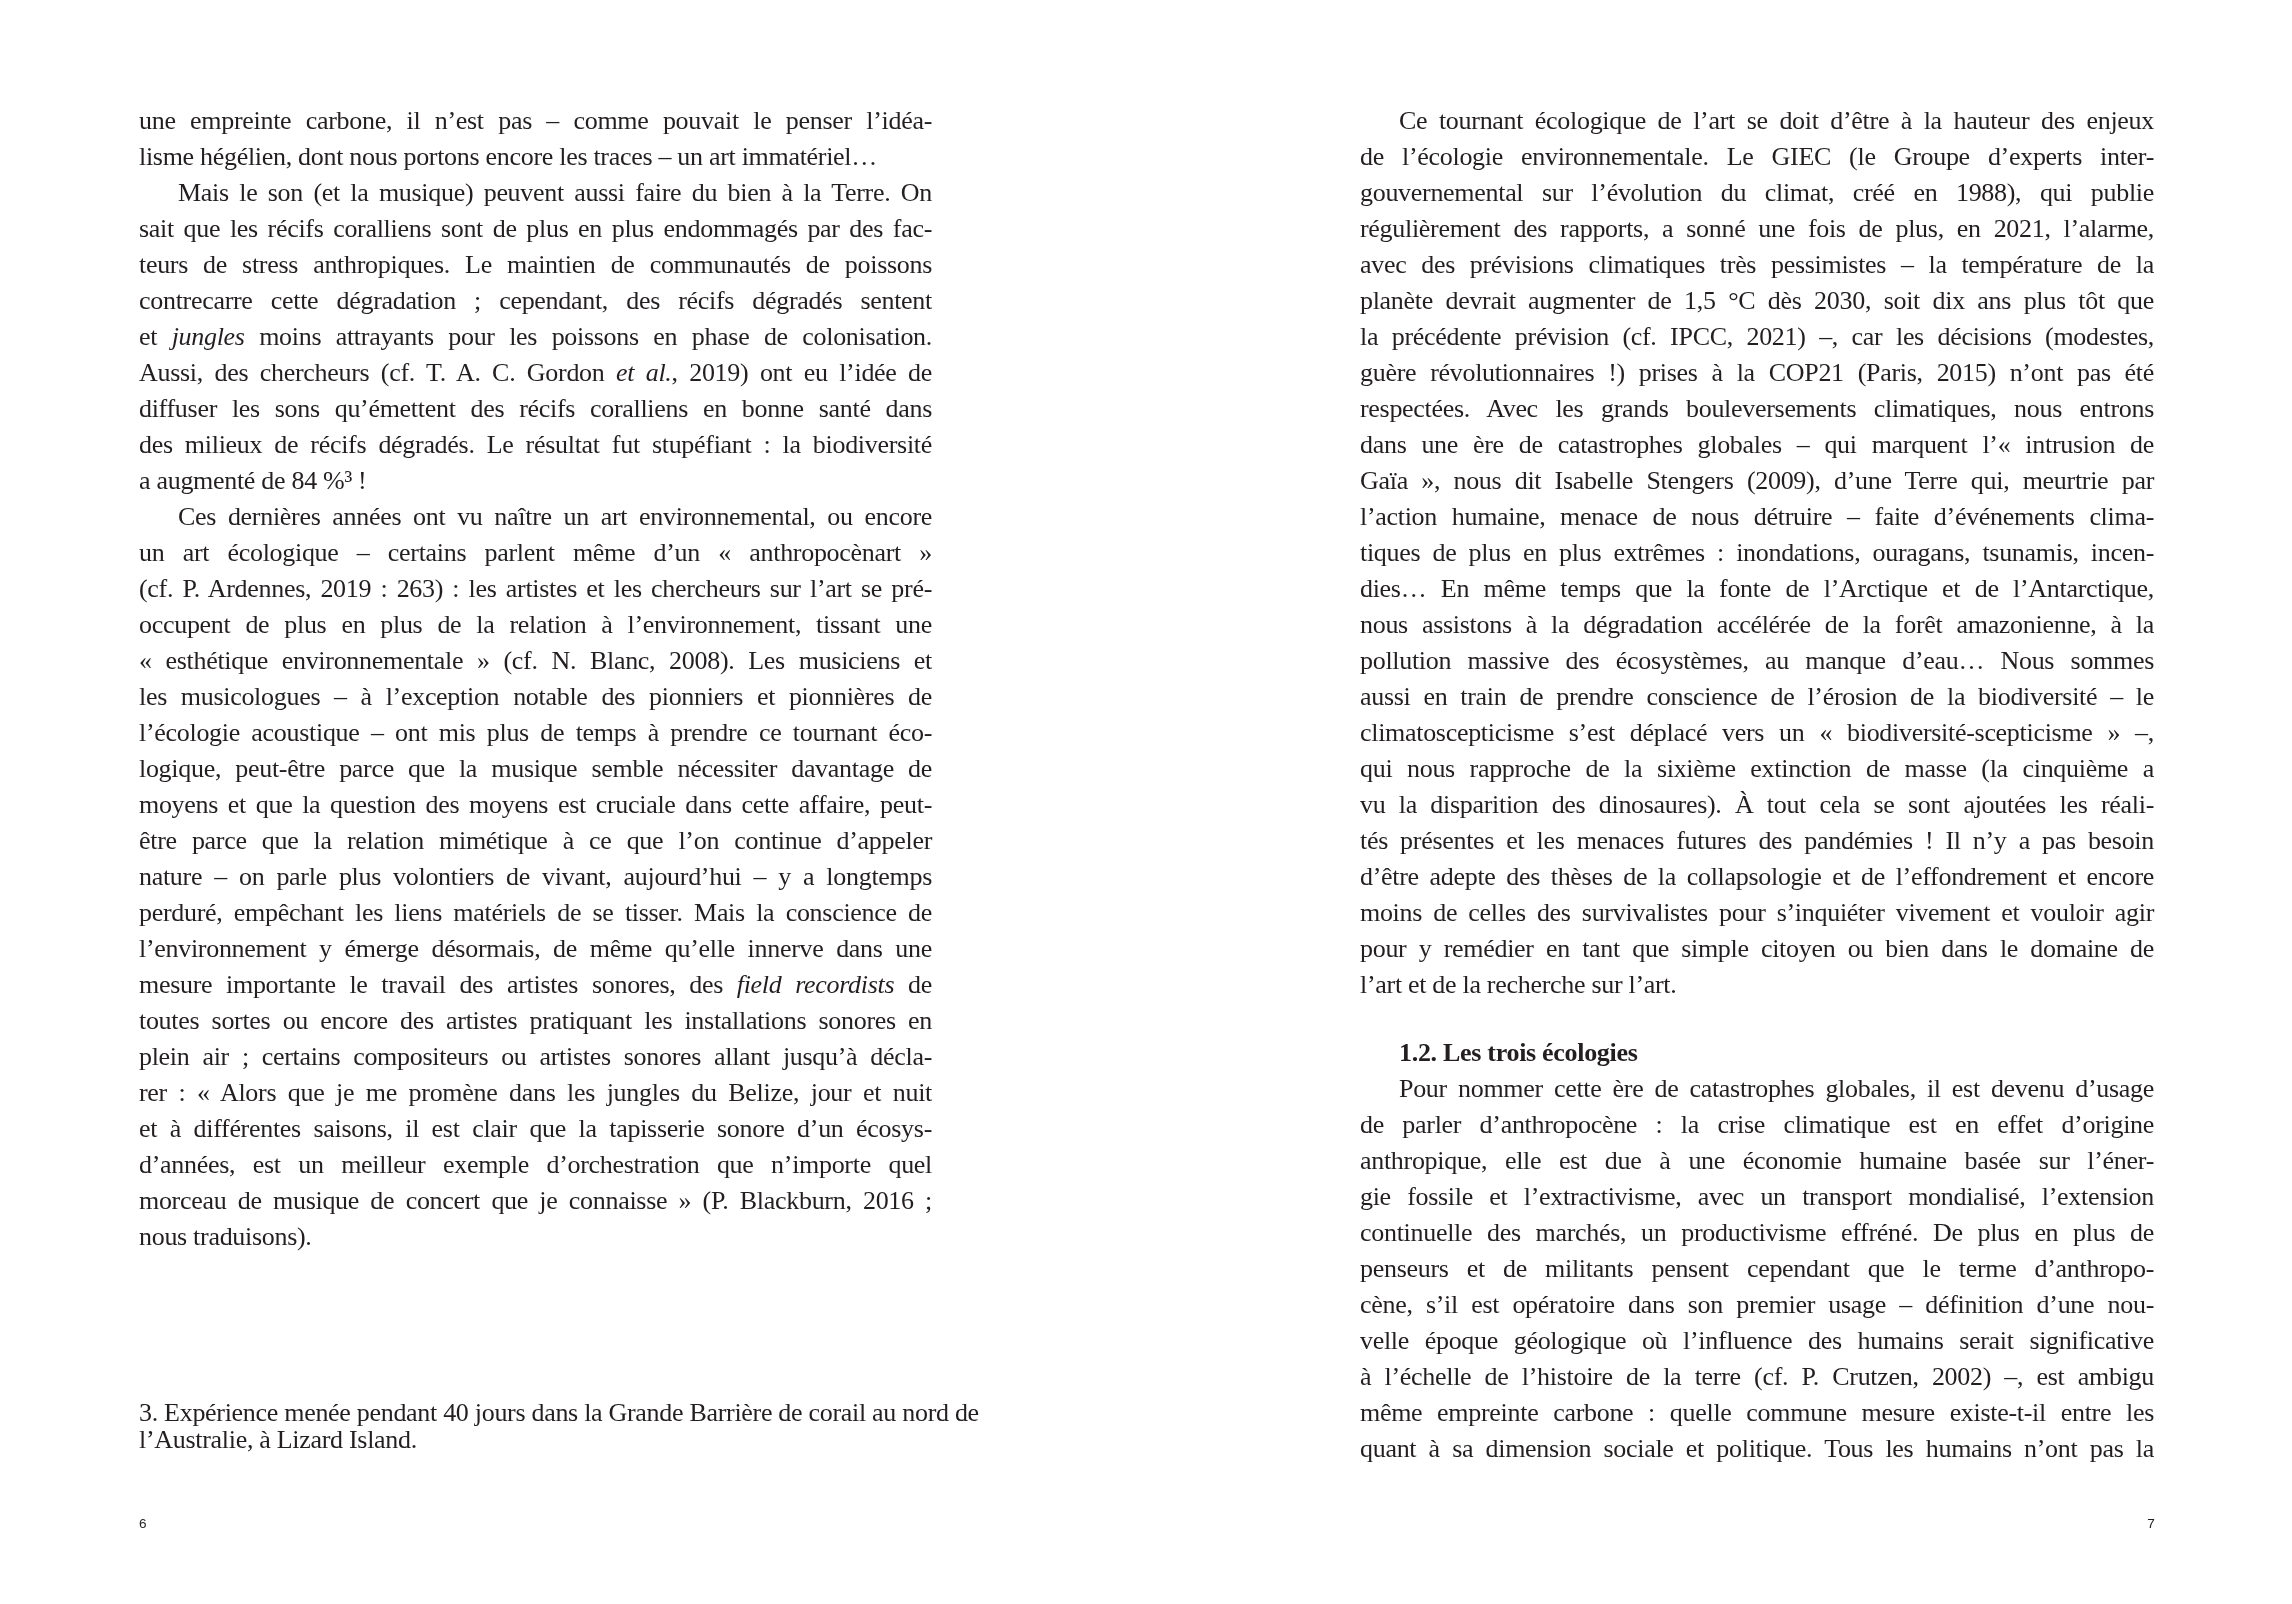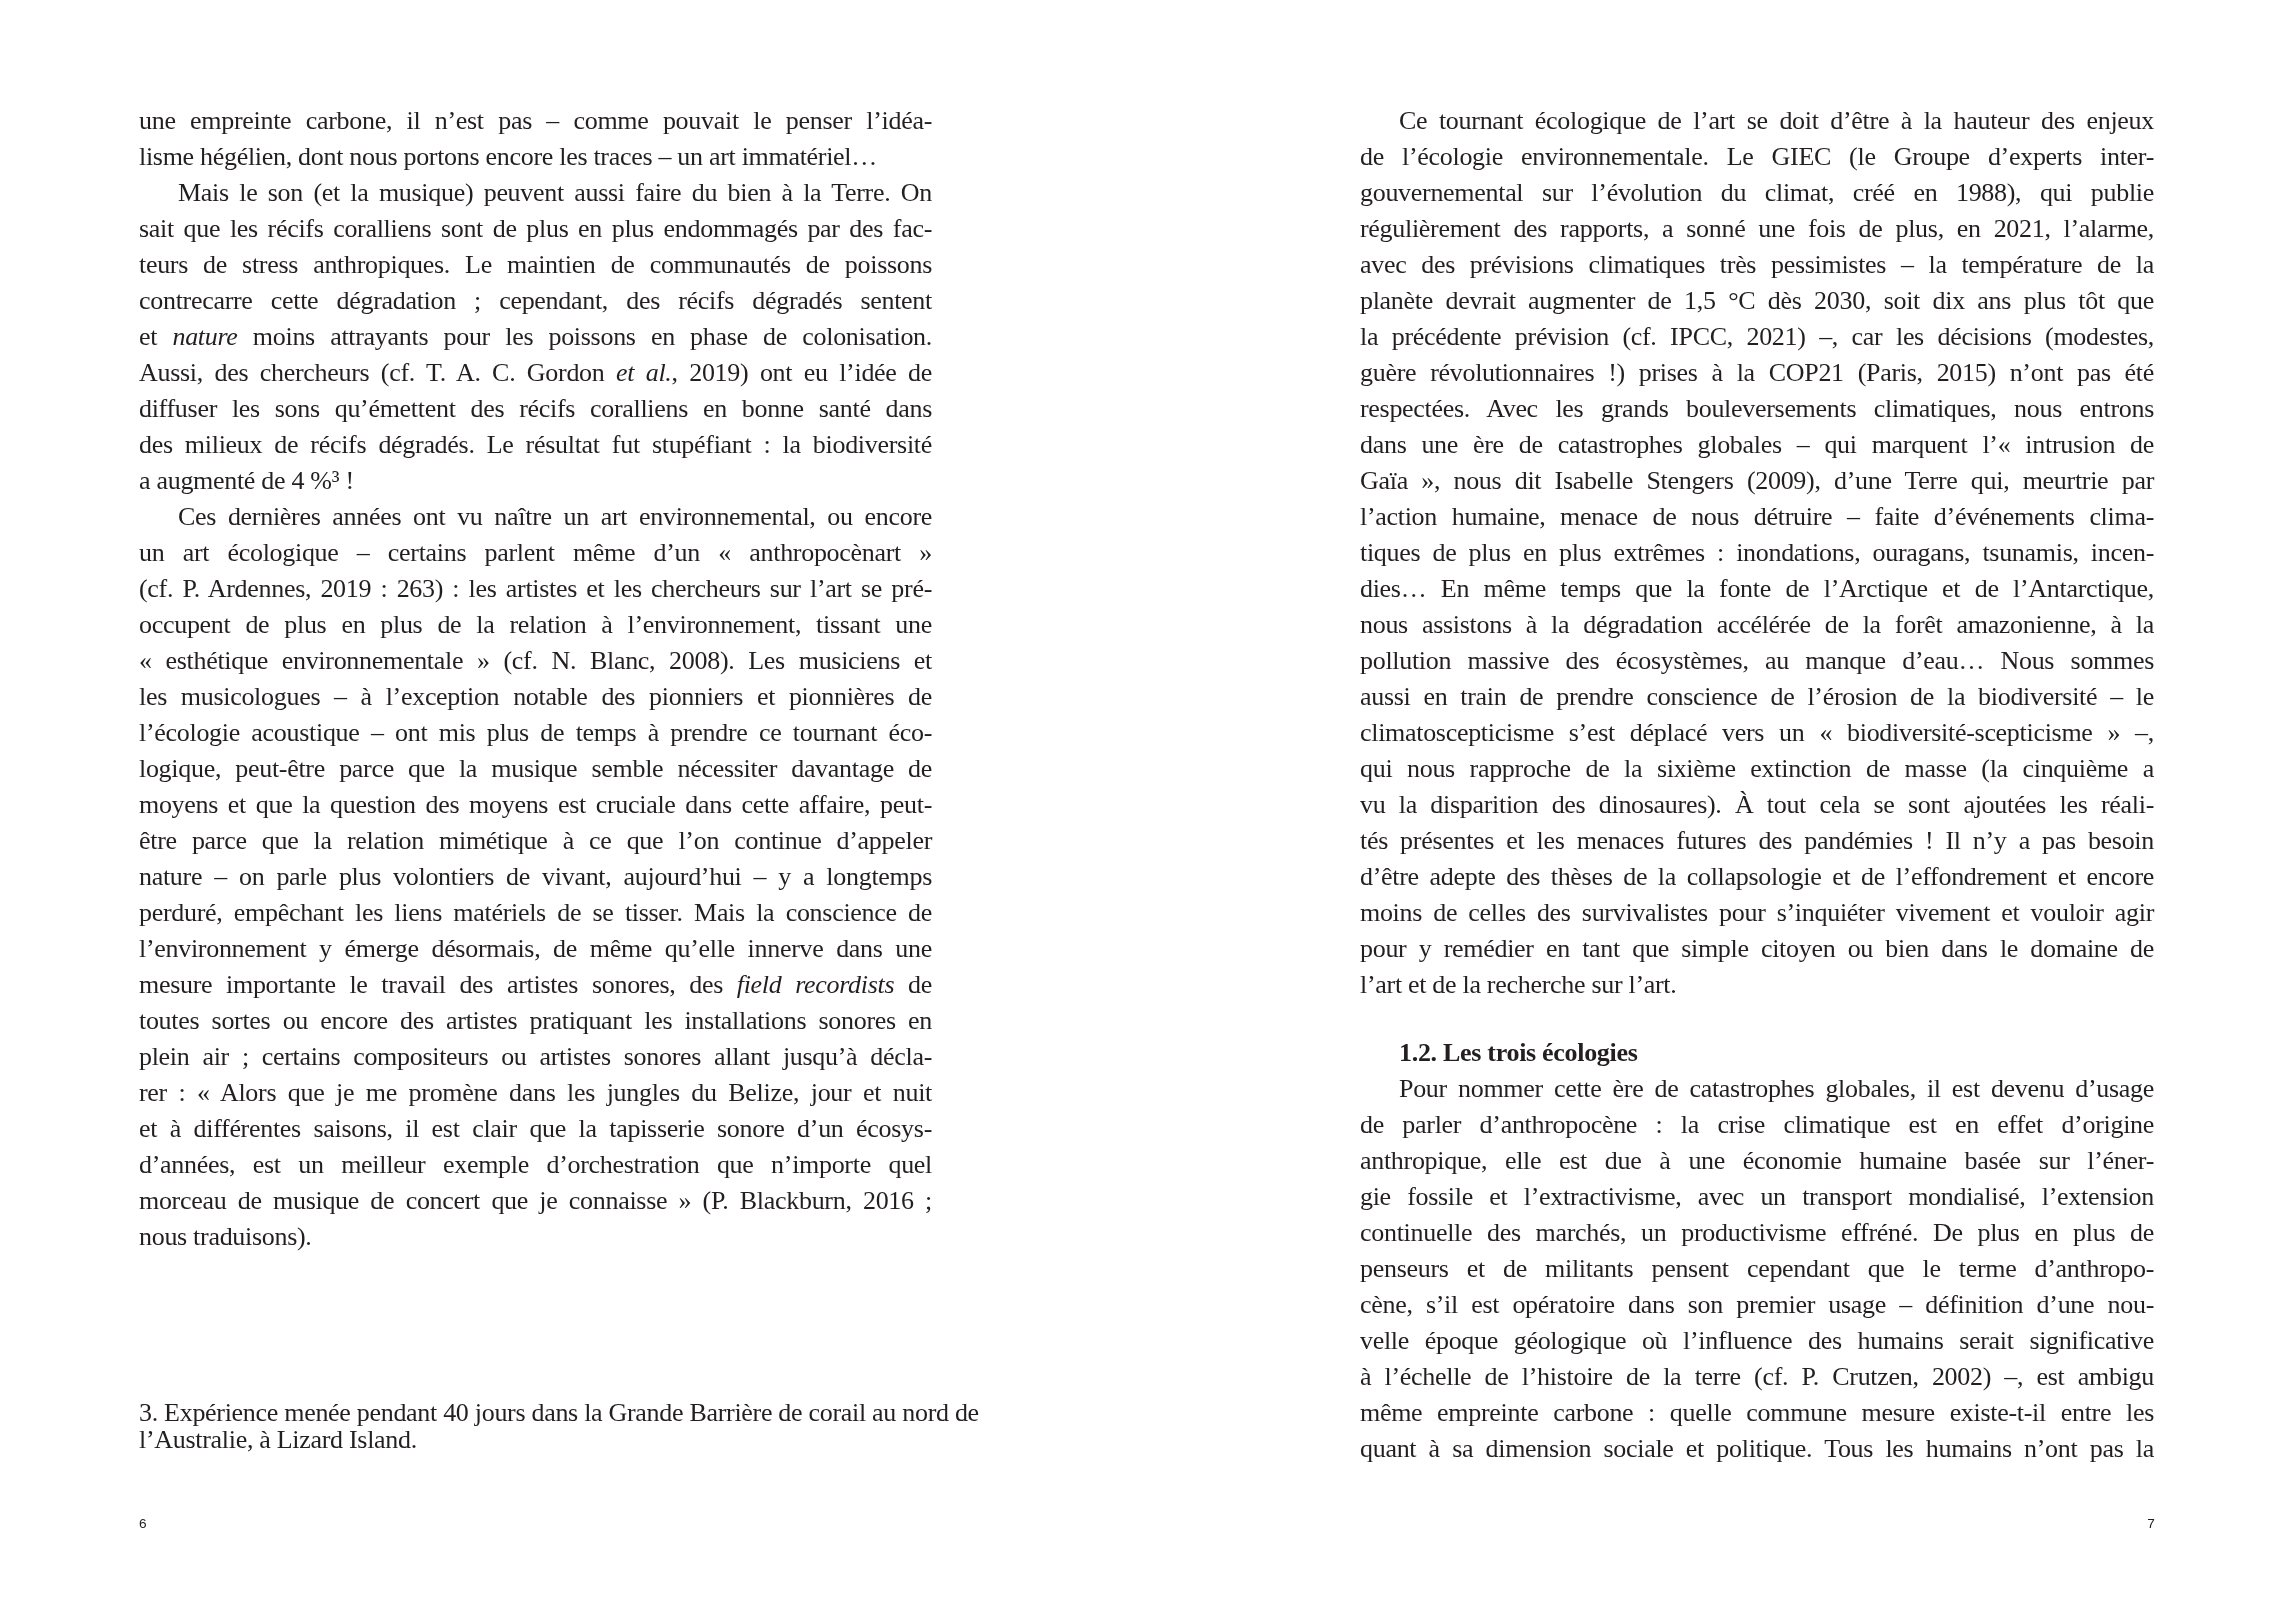--- a/index.html
+++ b/index.html
@@ -23,25 +23,25 @@
 <body>
 
 <div class="page" style="left:0;width:1146px;">
   <div class="col col-left" id="left-body">
       <div class="line">une empreinte carbone, il n’est pas – comme pouvait le penser l’idéa-</div>
       <div class="line last">lisme hégélien, dont nous portons encore les traces – un art immatériel…</div>
       <div class="line indent">Mais le son (et la musique) peuvent aussi faire du bien à la Terre. On</div>
       <div class="line">sait que les récifs coralliens sont de plus en plus endommagés par des fac-</div>
       <div class="line">teurs de stress anthropiques. Le maintien de communautés de poissons</div>
       <div class="line">contrecarre cette dégradation ; cependant, des récifs dégradés sentent</div>
-      <div class="line">et <i>nature</i> moins attrayants pour les poissons en phase de colonisation.</div>
+      <div class="line">et <i>jungles</i> moins attrayants pour les poissons en phase de colonisation.</div>
       <div class="line">Aussi, des chercheurs (cf. T. A. C. Gordon <i>et al.</i>, 2019) ont eu l’idée de</div>
       <div class="line">diffuser les sons qu’émettent des récifs coralliens en bonne santé dans</div>
       <div class="line">des milieux de récifs dégradés. Le résultat fut stupéfiant : la biodiversité</div>
-      <div class="line last">a augmenté de 4 %³ !</div>
+      <div class="line last">a augmenté de 84 %³ !</div>
       <div class="line indent">Ces dernières années ont vu naître un art environnemental, ou encore</div>
       <div class="line">un art écologique – certains parlent même d’un « anthropocènart »</div>
       <div class="line">(cf. P. Ardennes, 2019 : 263) : les artistes et les chercheurs sur l’art se pré-</div>
       <div class="line">occupent de plus en plus de la relation à l’environnement, tissant une</div>
       <div class="line">« esthétique environnementale » (cf. N. Blanc, 2008). Les musiciens et</div>
       <div class="line">les musicologues – à l’exception notable des pionniers et pionnières de</div>
       <div class="line">l’écologie acoustique – ont mis plus de temps à prendre ce tournant éco-</div>
       <div class="line">logique, peut-être parce que la musique semble nécessiter davantage de</div>
       <div class="line">moyens et que la question des moyens est cruciale dans cette affaire, peut-</div>
       <div class="line">être parce que la relation mimétique à ce que l’on continue d’appeler</div>

